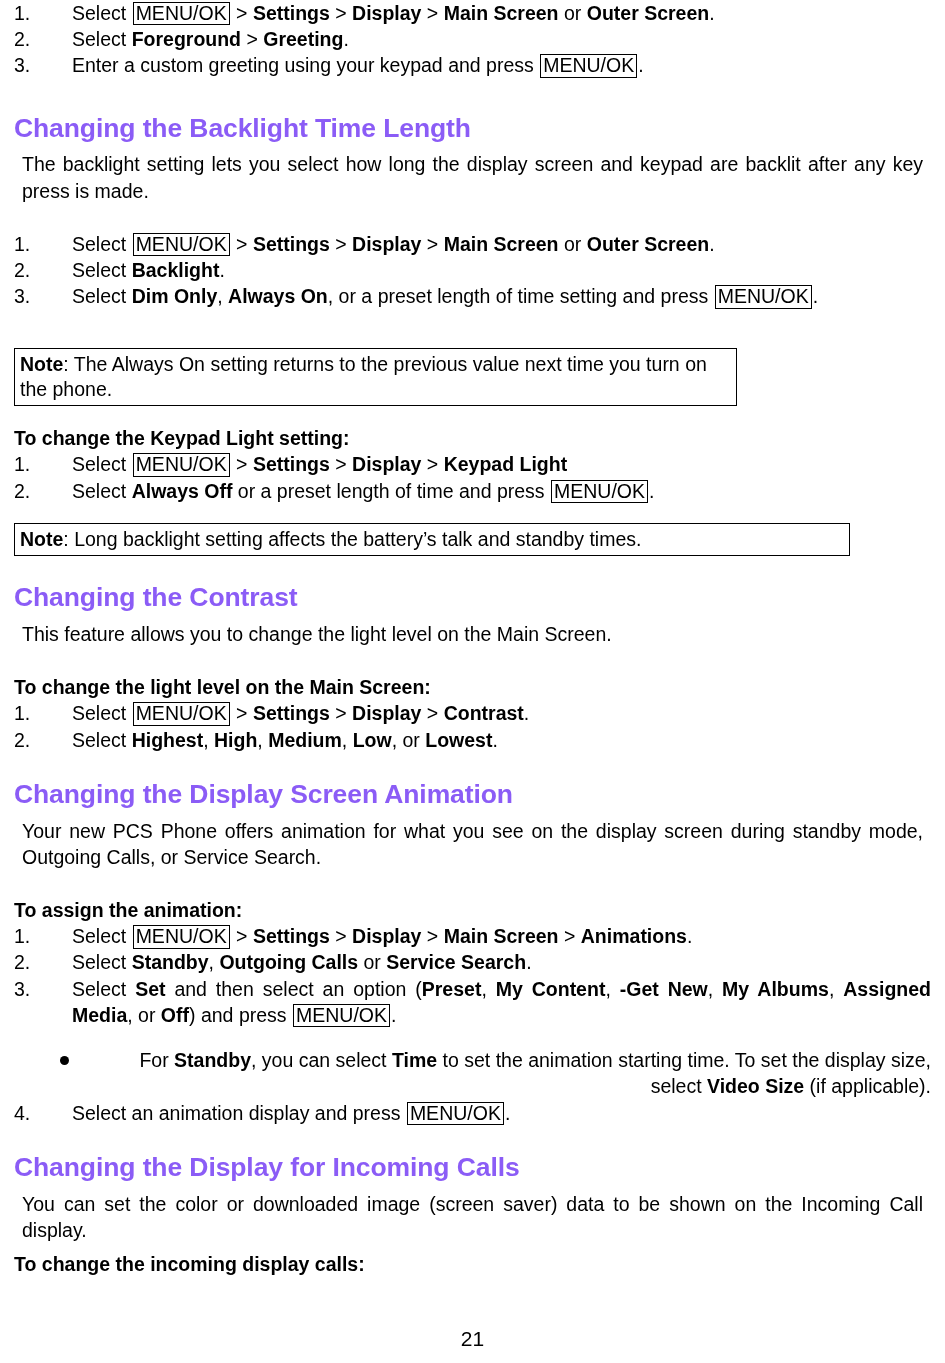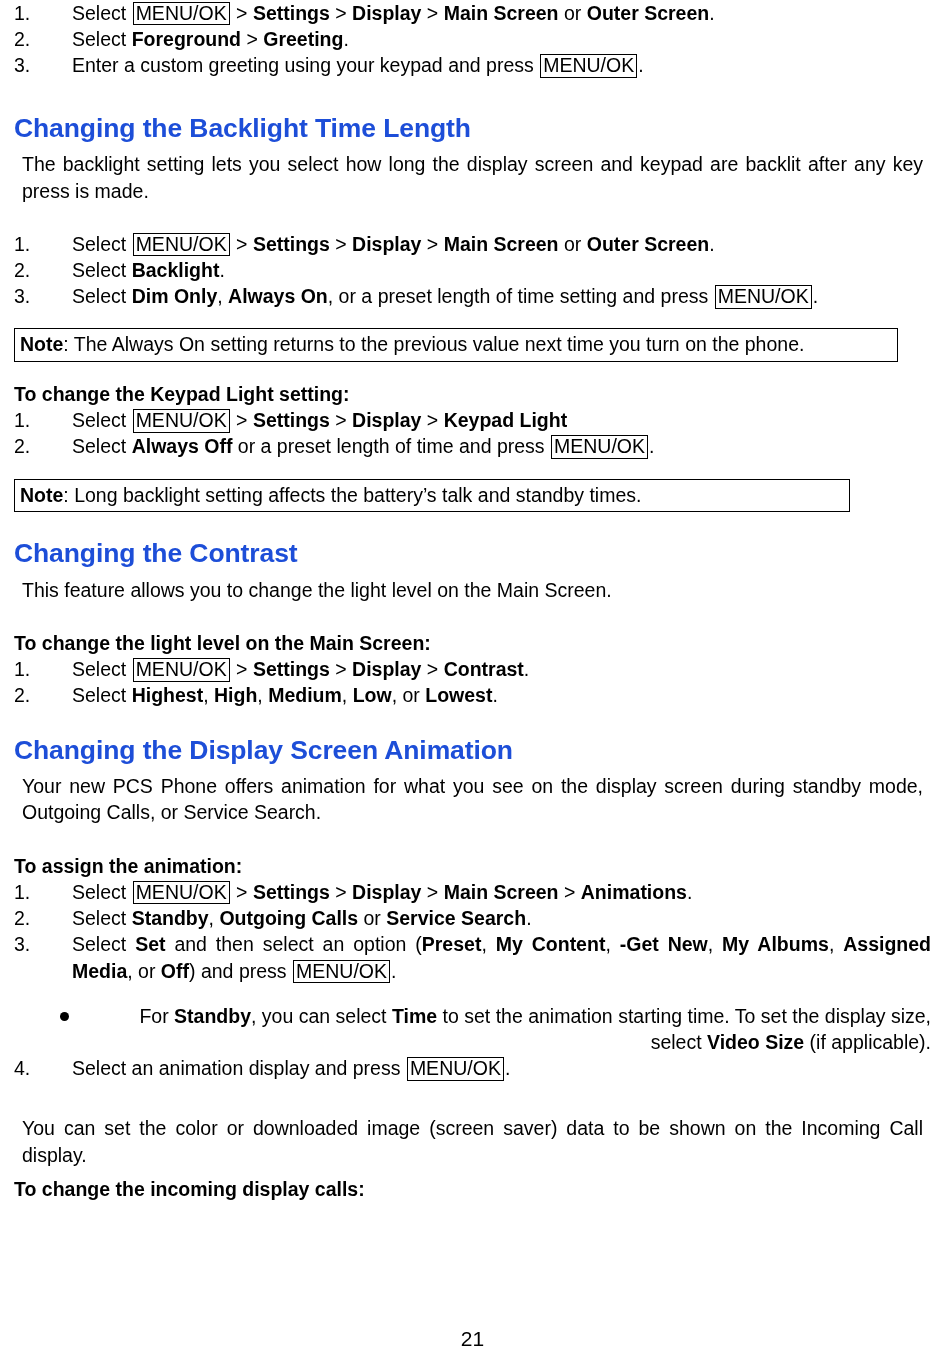--- a/index.html
+++ b/index.html
@@ -18,21 +18,21 @@
   .page {
     position: relative;
     width: 945px;
     height: 1363px;
     box-sizing: border-box;
     padding: 0 14px;
   }
 
   
   .h-red {
-    color: #1d4ed8;
+    color: #8b5cf6;
     font-size: 26.5px;
     font-weight: bold;
     line-height: 1.16;
     margin: 0;
     letter-spacing: -0.1px;
   }
   .body-text {
     font-size: 19.5px;
     line-height: 1.345;
     margin: 8px;
@@ -100,21 +100,21 @@
   }
 
   
   .note-box {
     border: 1.5px solid #000;
     font-size: 19.5px;
     line-height: 1.25;
     padding: 3px 5px 4px 5px;
     box-sizing: border-box;
   }
-  .note-box.full { width: 884px; }
+  .note-box.full { width: 723px; margin-top: 20px; }
   .note-box.fit  { width: 836px; }
   .sp-md { height: 19px; }
   .sp-lg { height: 26px; }
   .sp-xl { height: 34px; }
 
   
   .page-number {
     position: absolute;
     left: 0;
     right: 0;
@@ -230,18 +230,19 @@
   </ul>
 
   <ol class="olist">
     <li>
       <span class="num">4.</span><span>Select an animation display and press </span><span class="keybox">MENU/OK</span><span>.</span>
     </li>
   </ol>
 
   <div class="sp-lg"></div>
 
+  <h2 class="h-red">Changing the Display for Incoming Calls</h2>
   <p class="body-text">You can set the color or downloaded image (screen saver) data to be shown on the Incoming Call display.</p>
   <p class="lead-bold">To change the incoming display calls:</p>
 
   <div class="page-number">21</div>
 
 </div>
 
 </body></html>

